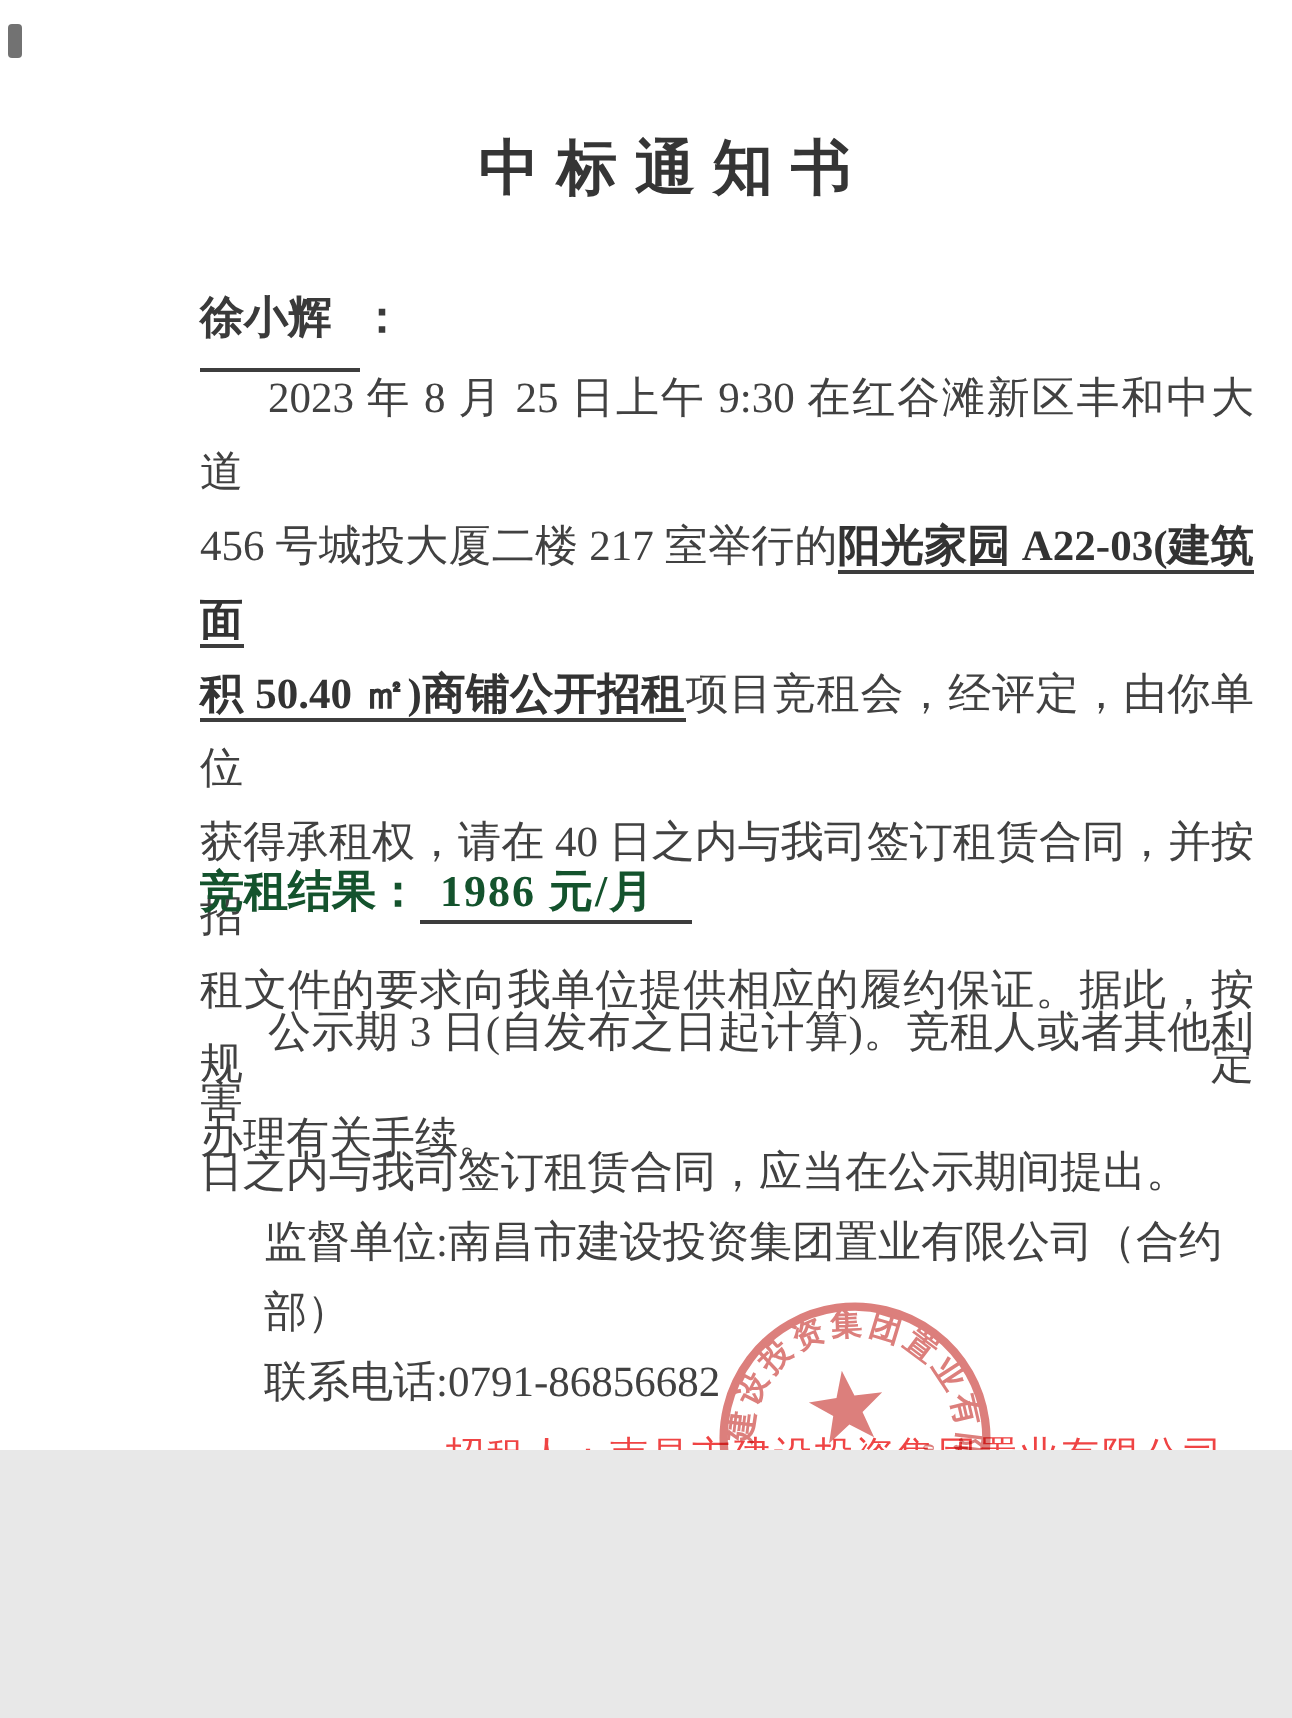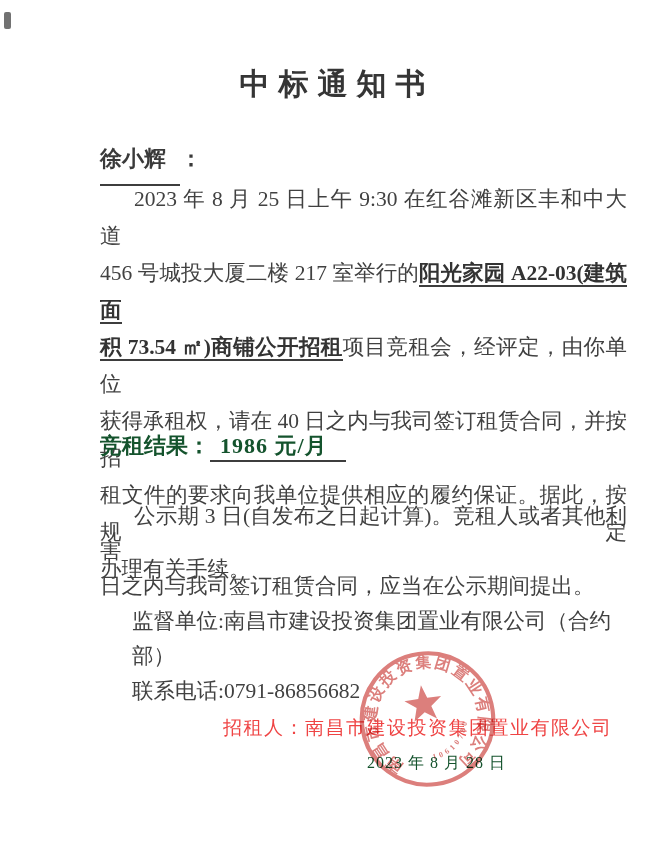--- a/index.html
+++ b/index.html
@@ -1,17 +1,17 @@
 <!DOCTYPE html>
 <html><head>
 <meta charset="utf-8">
 <style>
   html,body{margin:0;padding:0;background:#e8e8e8;}
   .page{
-    position:relative;width:646px;height:859px;background:#ffffff;
+    position:relative;width:646px;height:725px;background:#ffffff;
     font-family:"Liberation Serif","DejaVu Serif",serif;color:#3d3d3d;
     overflow:hidden;margin:0 auto;
   }
   .scan-mark{
     position:absolute;left:4px;top:12px;width:7px;height:17px;
     background:#4f4f4f;border-radius:2px;opacity:.8;
   }
   .title{
     position:absolute;top:64px;left:0;width:100%;text-align:center;
     font-size:30px;font-weight:bold;letter-spacing:9px;color:#353535;
@@ -58,21 +58,21 @@
 
   <div class="scan-mark"></div>
 
   <div class="title">中标通知书</div>
 
   <div class="recipient"><span class="name">徐小辉</span><span>：</span></div>
 
   <div class="body-block">
     <div class="jl ind1">2023 年 8 月 25 日上午 9:30 在红谷滩新区丰和中大道</div>
     <div class="jl"><span>456 号城投大厦二楼 217 室举行的</span><span class="em">阳光家园 A22-03(建筑面</span></div>
-    <div class="jl"><span class="em">积 73.54 ㎡)商铺公开招租</span><span>项目竞租会，经评定，由你单位</span></div>
+    <div class="jl"><span class="em">积 50.40 ㎡)商铺公开招租</span><span>项目竞租会，经评定，由你单位</span></div>
     <div class="jl">获得承租权，请在 40 日之内与我司签订租赁合同，并按招</div>
     <div class="jl">租文件的要求向我单位提供相应的履约保证。据此，按规定</div>
     <div>办理有关手续。</div>
   </div>
 
   <div class="result-line"><span>竞租结果：</span><span class="value">1986 元/月</span></div>
 
   <div class="notice-block">
     <div class="jl ind1">公示期 3 日(自发布之日起计算)。竞租人或者其他利害</div>
     <div>日之内与我司签订租赁合同，应当在公示期间提出。</div>

